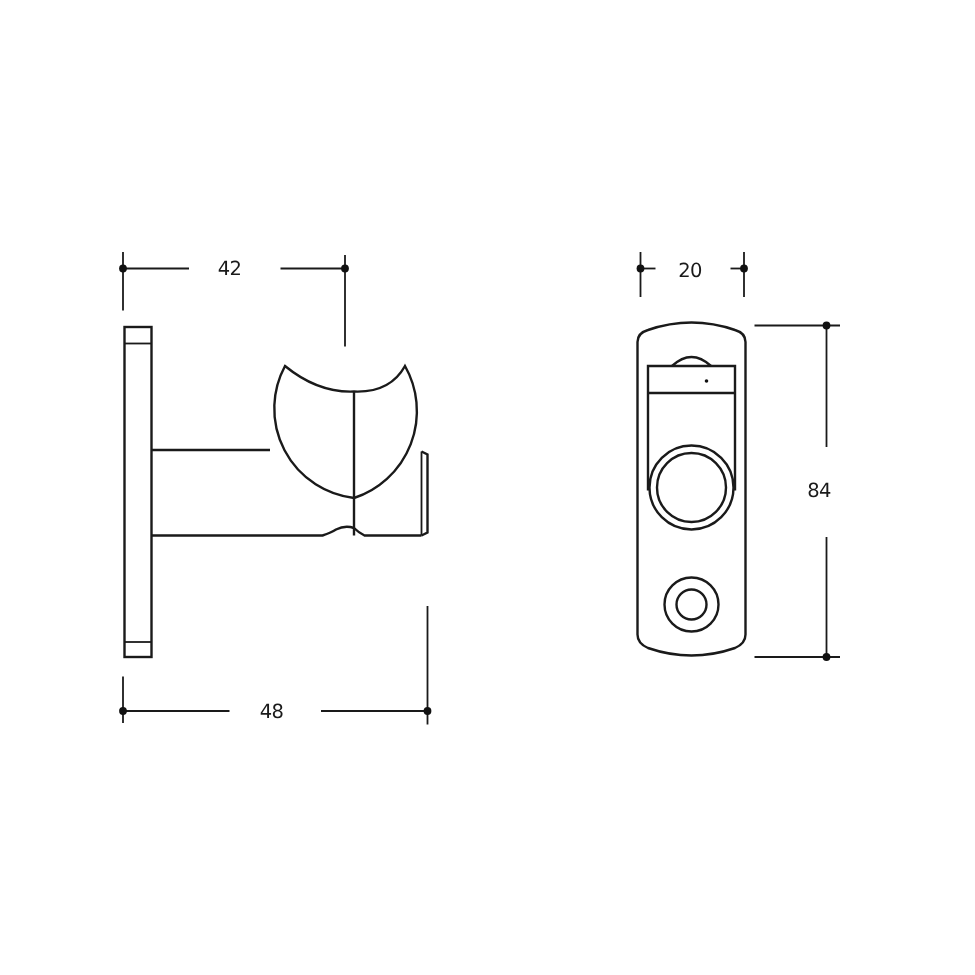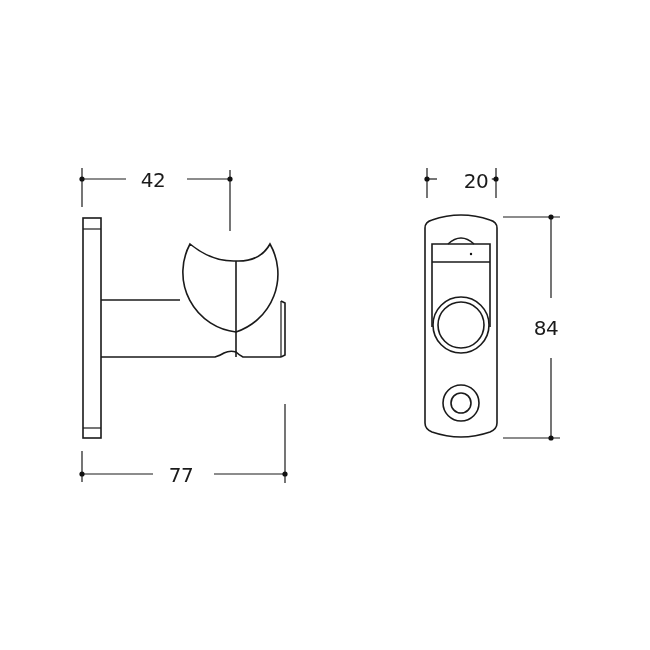--- a/index.html
+++ b/index.html
@@ -2,21 +2,21 @@
 <html><head>
   <meta charset="utf-8">
   <style>
     html, body { margin: 0; padding: 0; background: #ffffff; }
     body { width: 650px; height: 650px; overflow: hidden; position: relative; }
     svg { position: absolute; left: 0; top: 0; }
     .ln { stroke: #1a1a1a; stroke-width: 1.6; fill: none; }
     .thin { stroke: #1a1a1a; stroke-width: 1.2; fill: none; }
     .dot { fill: #111111; }
     .label-box {
-      position: absolute; font-family: "DejaVu Sans", sans-serif; font-size: 20px; color: #1a1a1a;
+      position: absolute; font-family: "DejaVu Sans", sans-serif; font-size: 13px; color: #1a1a1a;
       background: #fff; padding: 0 4px; transform: translate(-50%, -50%); letter-spacing: -0.5px;
     }
   </style>
 </head>
 <body>
 
 <svg width="650" height="650" viewBox="0 0 650 650">
 
   <g>
 
@@ -93,15 +93,15 @@
       <line class="thin" x1="503" y1="438" x2="560" y2="438"></line>
       <line class="thin" x1="551" y1="217" x2="551" y2="298"></line>
       <line class="thin" x1="551" y1="358" x2="551" y2="438"></line>
       <circle class="dot" cx="551" cy="217" r="2.6"></circle>
       <circle class="dot" cx="551" cy="438" r="2.6"></circle>
     </g>
   </g>
 </svg>
 
 <div class="label-box" style="left:153px; top:180px;">42</div>
-<div class="label-box" style="left:181px; top:475px;">77</div>
-<div class="label-box" style="left:476px; top:181px;">20</div>
+<div class="label-box" style="left:181px; top:475px;">48</div>
+<div class="label-box" style="left:460px; top:181px;">20</div>
 <div class="label-box" style="left:546px; top:328px;">84</div>
 
 </body></html>

